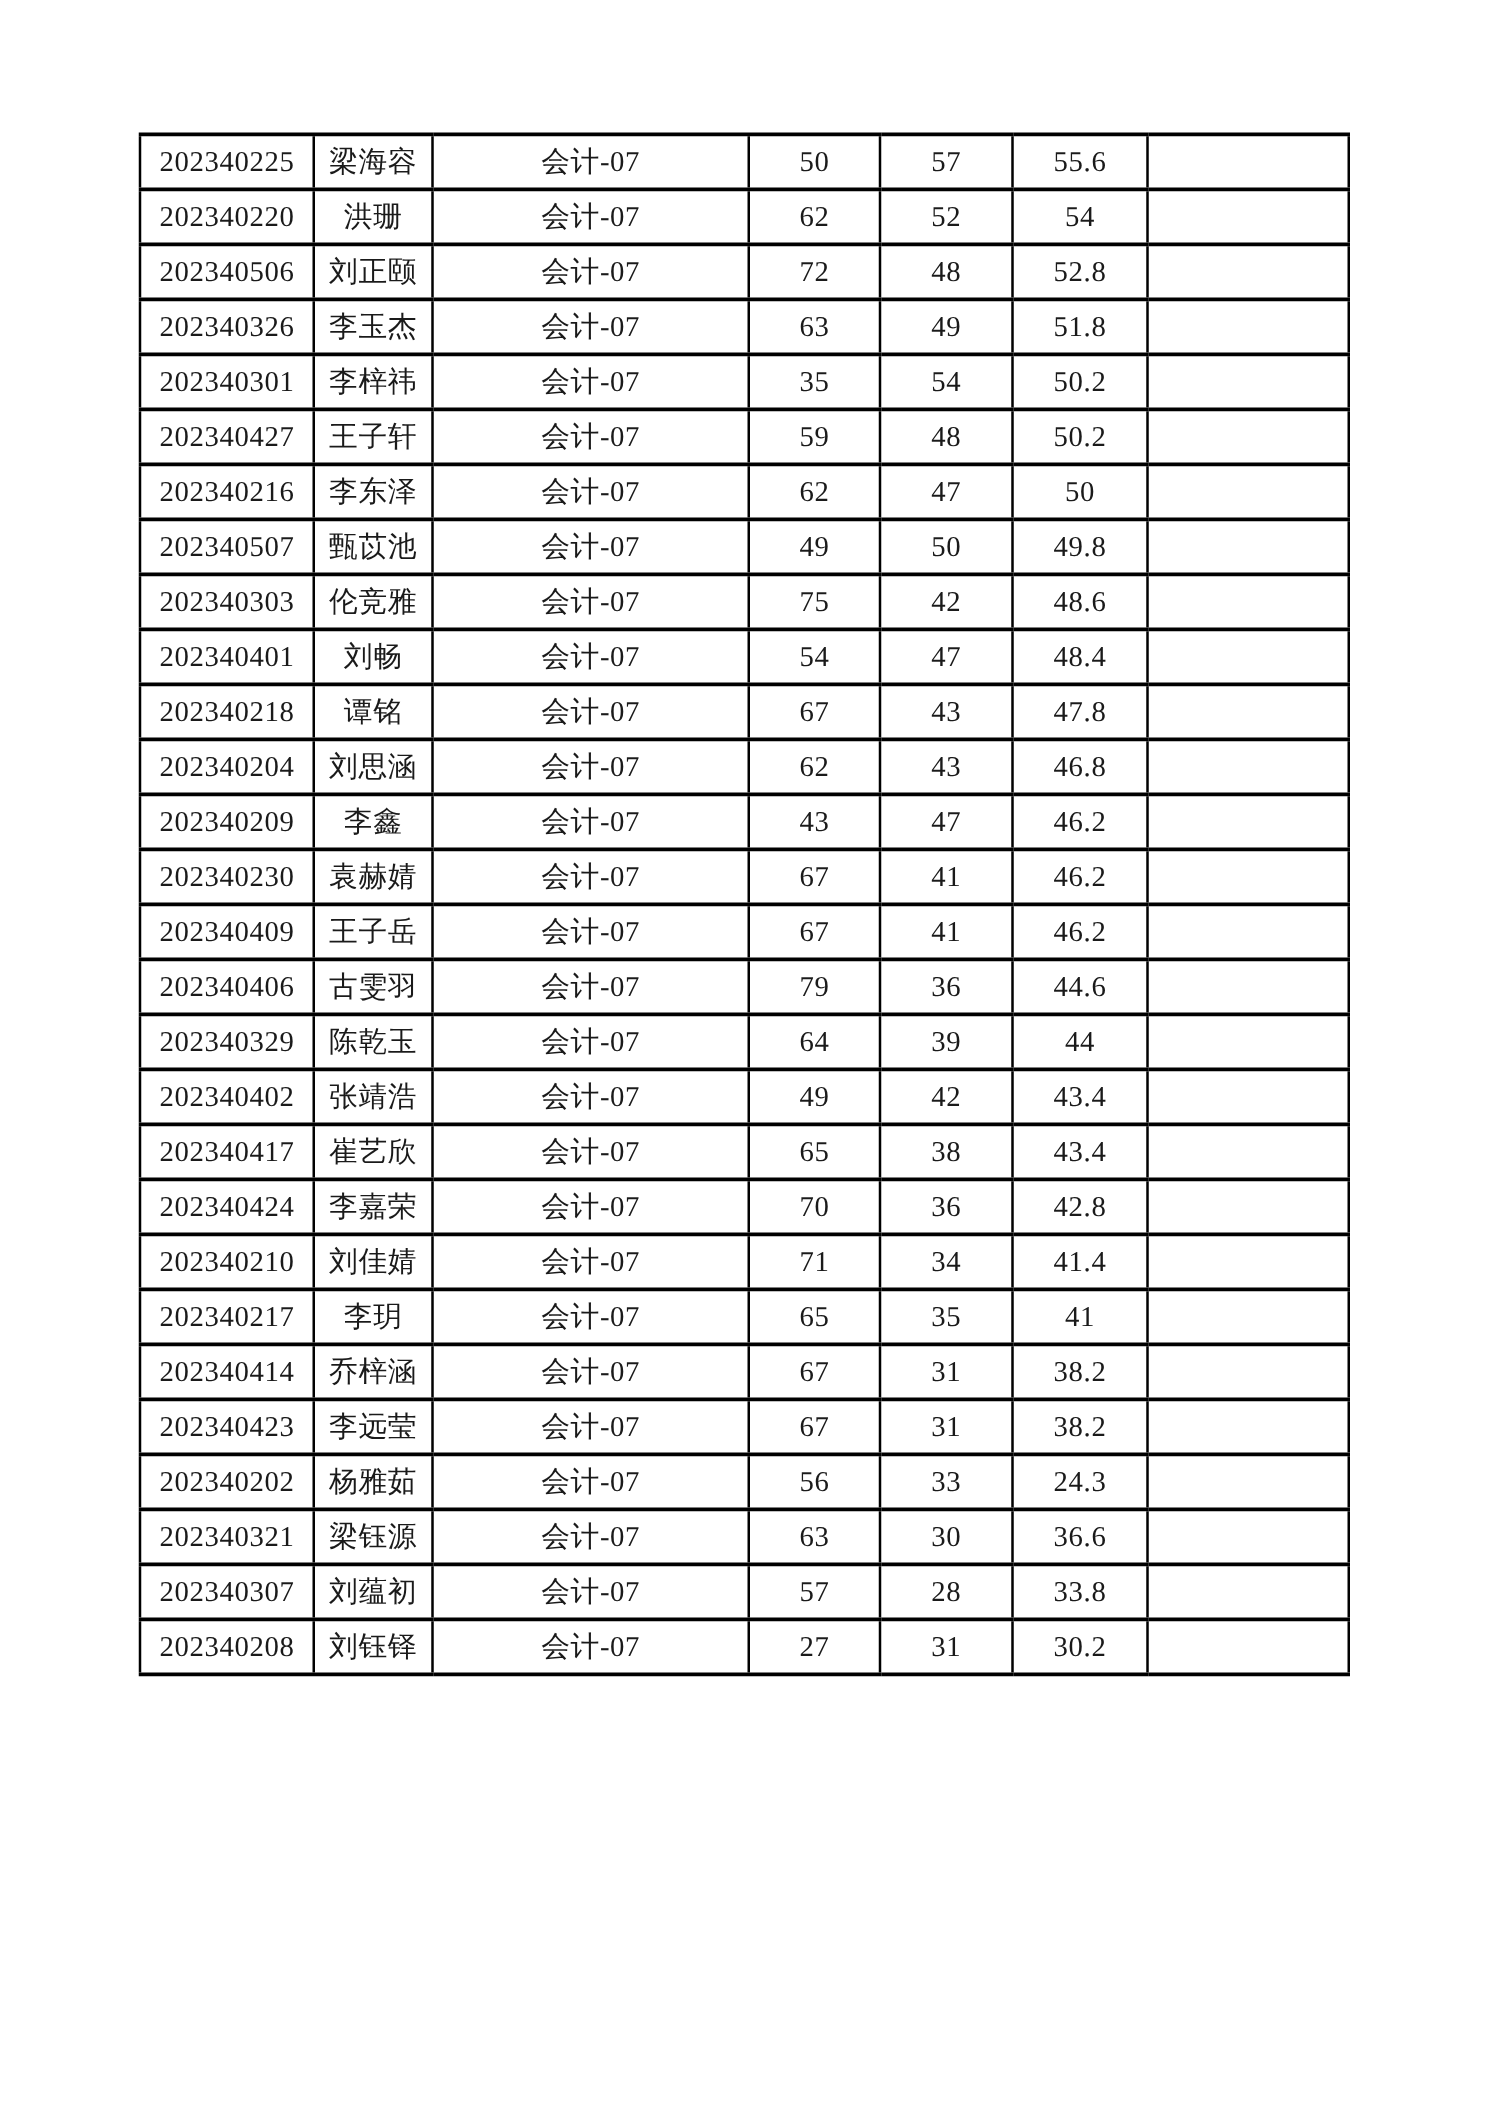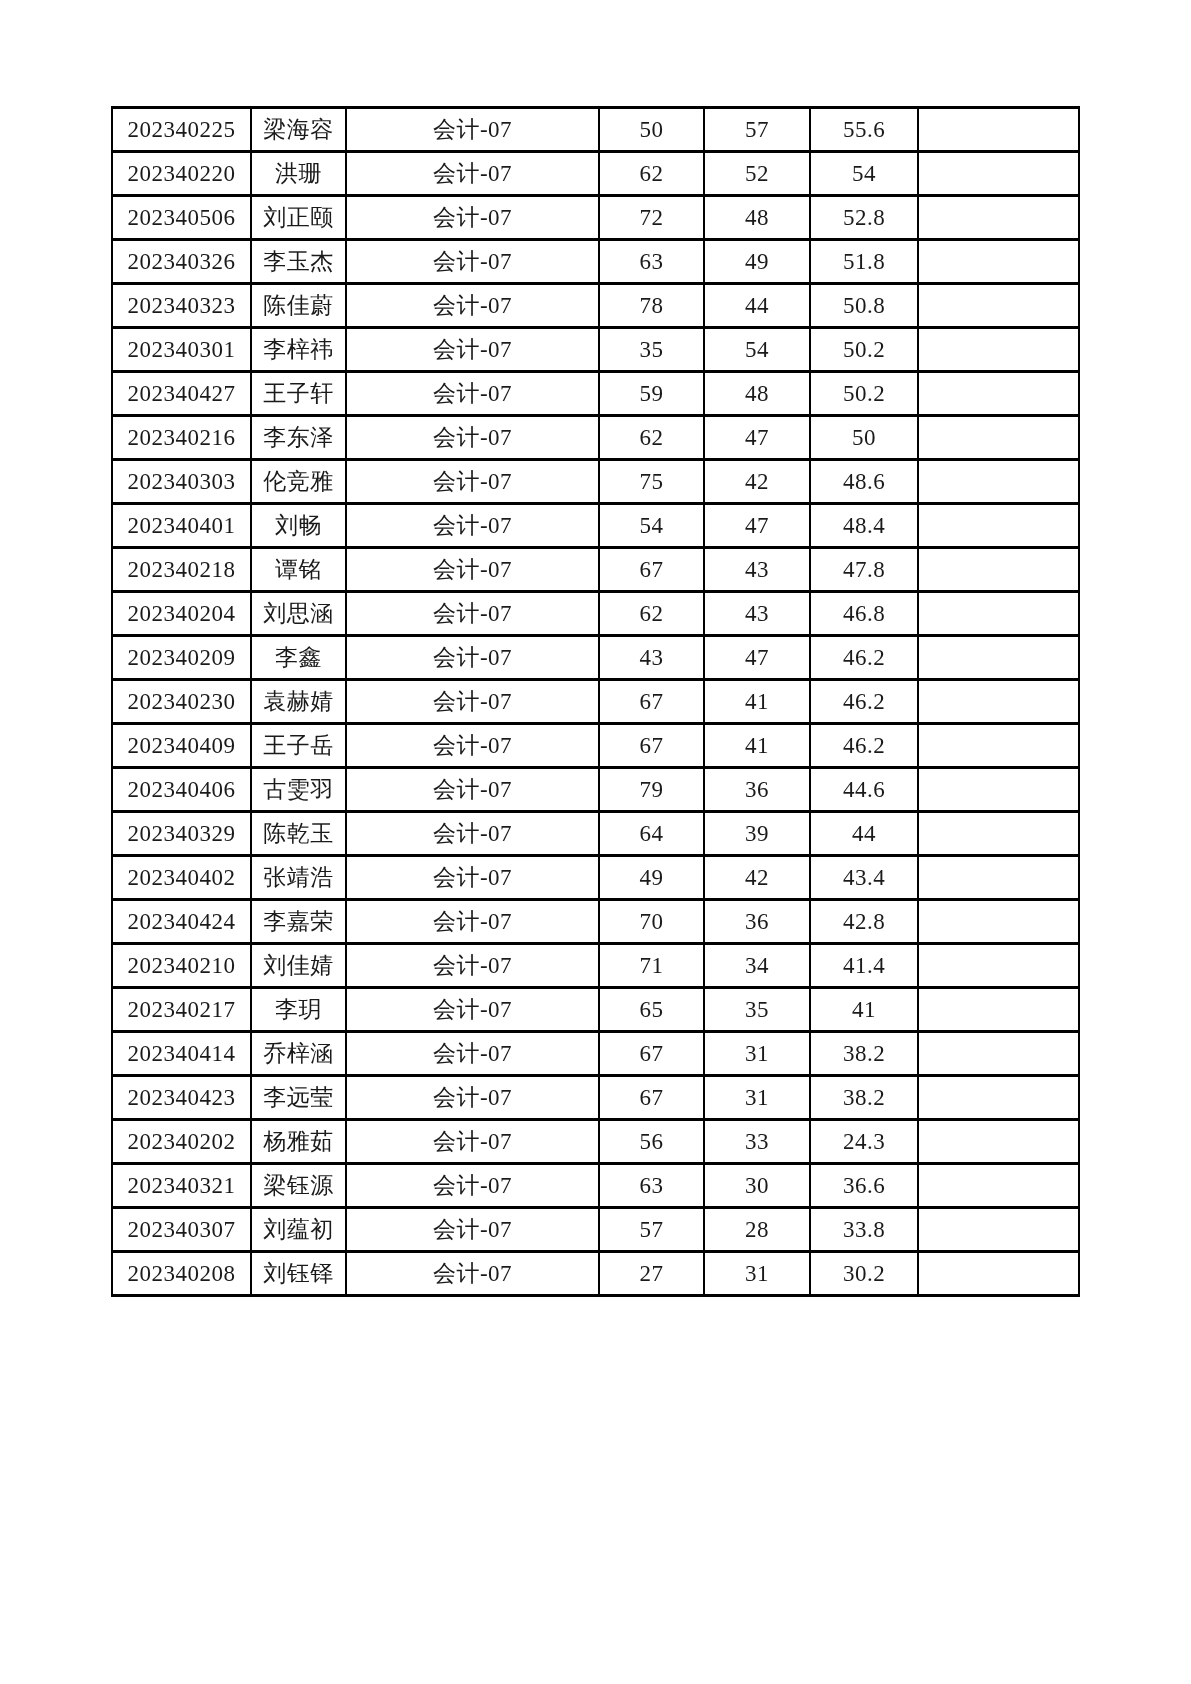--- a/index.html
+++ b/index.html
@@ -91,29 +91,20 @@
         <tr>
           <td>202340326</td>
           <td>李玉杰</td>
           <td>会计-07</td>
           <td>63</td>
           <td>49</td>
           <td>51.8</td>
           <td></td>
         </tr>
         <tr>
-          <td>202340323</td>
-          <td>陈佳蔚</td>
-          <td>会计-07</td>
-          <td>78</td>
-          <td>44</td>
-          <td>50.8</td>
-          <td></td>
-        </tr>
-        <tr>
           <td>202340301</td>
           <td>李梓祎</td>
           <td>会计-07</td>
           <td>35</td>
           <td>54</td>
           <td>50.2</td>
           <td></td>
         </tr>
         <tr>
           <td>202340427</td>
@@ -127,20 +118,29 @@
         <tr>
           <td>202340216</td>
           <td>李东泽</td>
           <td>会计-07</td>
           <td>62</td>
           <td>47</td>
           <td>50</td>
           <td></td>
         </tr>
         <tr>
+          <td>202340507</td>
+          <td>甄苡池</td>
+          <td>会计-07</td>
+          <td>49</td>
+          <td>50</td>
+          <td>49.8</td>
+          <td></td>
+        </tr>
+        <tr>
           <td>202340303</td>
           <td>伦竞雅</td>
           <td>会计-07</td>
           <td>75</td>
           <td>42</td>
           <td>48.6</td>
           <td></td>
         </tr>
         <tr>
           <td>202340401</td>
@@ -213,20 +213,29 @@
           <td>39</td>
           <td>44</td>
           <td></td>
         </tr>
         <tr>
           <td>202340402</td>
           <td>张靖浩</td>
           <td>会计-07</td>
           <td>49</td>
           <td>42</td>
+          <td>43.4</td>
+          <td></td>
+        </tr>
+        <tr>
+          <td>202340417</td>
+          <td>崔艺欣</td>
+          <td>会计-07</td>
+          <td>65</td>
+          <td>38</td>
           <td>43.4</td>
           <td></td>
         </tr>
         <tr>
           <td>202340424</td>
           <td>李嘉荣</td>
           <td>会计-07</td>
           <td>70</td>
           <td>36</td>
           <td>42.8</td>

